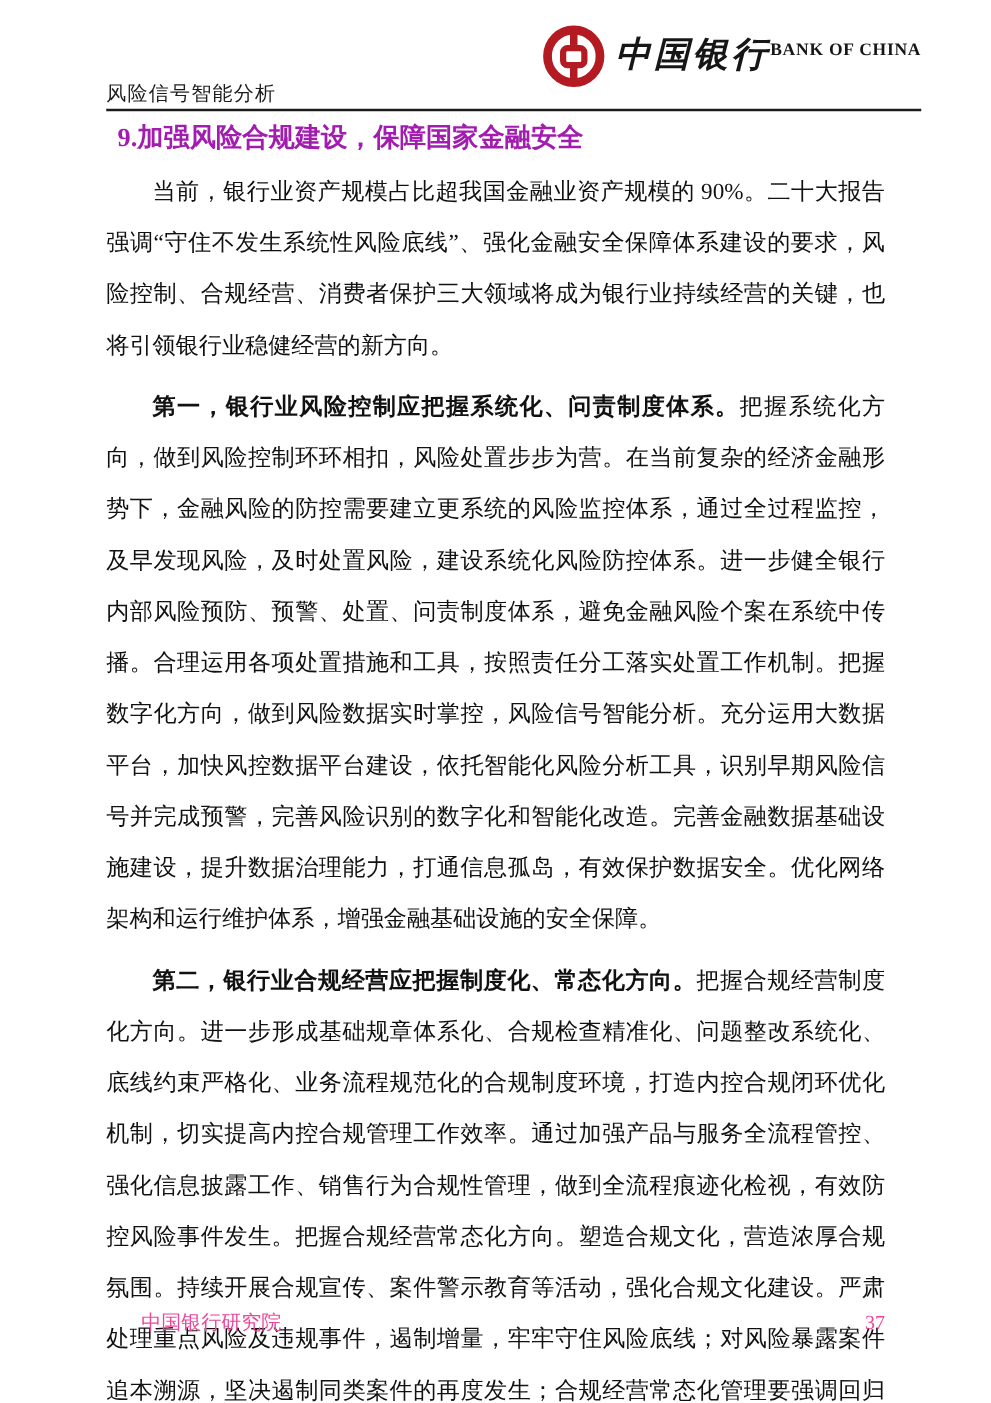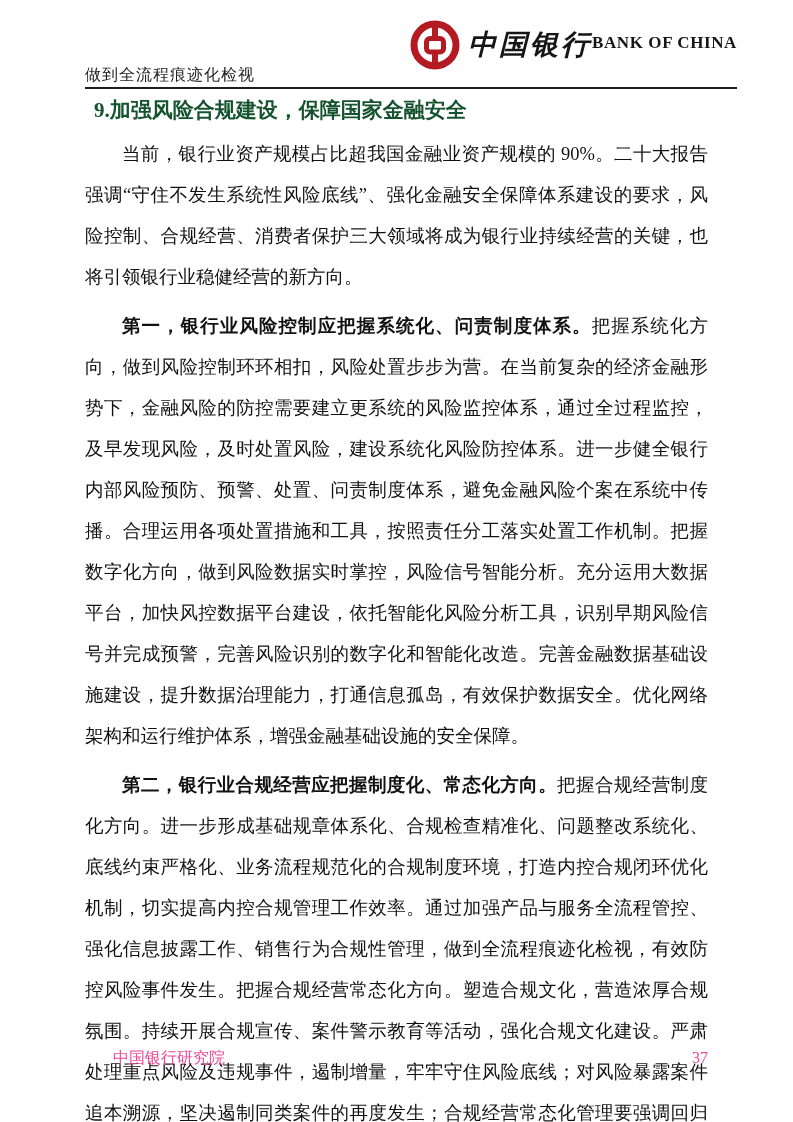--- a/index.html
+++ b/index.html
@@ -43,37 +43,37 @@
   .logo-cn {
     font-size: 28px;
     font-weight: bold;
     font-style: italic;
     letter-spacing: 3px;
     color: #161616;
     white-space: nowrap;
   }
   .logo-en {
     margin-top: 3px;
-    font-size: 17px;
+    font-size: 14px;
     font-weight: 600;
     letter-spacing: 0.6px;
     color: #161616;
     white-space: nowrap;
   }
 
   
   .section-title {
     position: absolute;
     left: 85px;
     top: 96px;
     width: 623px;
     font-size: 21px;
     font-weight: bold;
     text-indent: 9px;
-    color: #14532d;
+    color: #a21caf;
     white-space: nowrap;
   }
 
   
   .body-text {
     position: absolute;
     left: 85px;
     top: 134px;
     width: 623px;
     font-size: 18.5px;
@@ -100,21 +100,21 @@
   .footer-left  { flex: 1; padding-left: 28px; text-align: left; white-space: nowrap; }
   .footer-mid   { flex: 0 0 auto; text-align: center; }
   .footer-right { flex: 1; padding-right: 6px; text-align: right; white-space: nowrap; }
 </style>
 </head>
 <body>
 
 <div class="page">
 
   <div class="header">
-    <span class="report-label">做到全流程痕迹化检视</span>
+    <span class="report-label">风险信号智能分析</span>
 
     <div class="logo">
       <svg width="50" height="50" viewBox="0 0 100 100" aria-hidden="true">
         <circle cx="50" cy="50" r="42" fill="none" stroke="#B31A22" stroke-width="14"></circle>
         <rect x="44" y="6" width="12" height="33" rx="2" fill="#B31A22"></rect>
         <rect x="44" y="61" width="12" height="33" rx="2" fill="#B31A22"></rect>
         <rect x="33" y="37" width="34" height="27" rx="7" fill="none" stroke="#B31A22" stroke-width="10"></rect>
       </svg>
       <div class="logo-text">
         <span class="logo-cn">中国银行</span>

